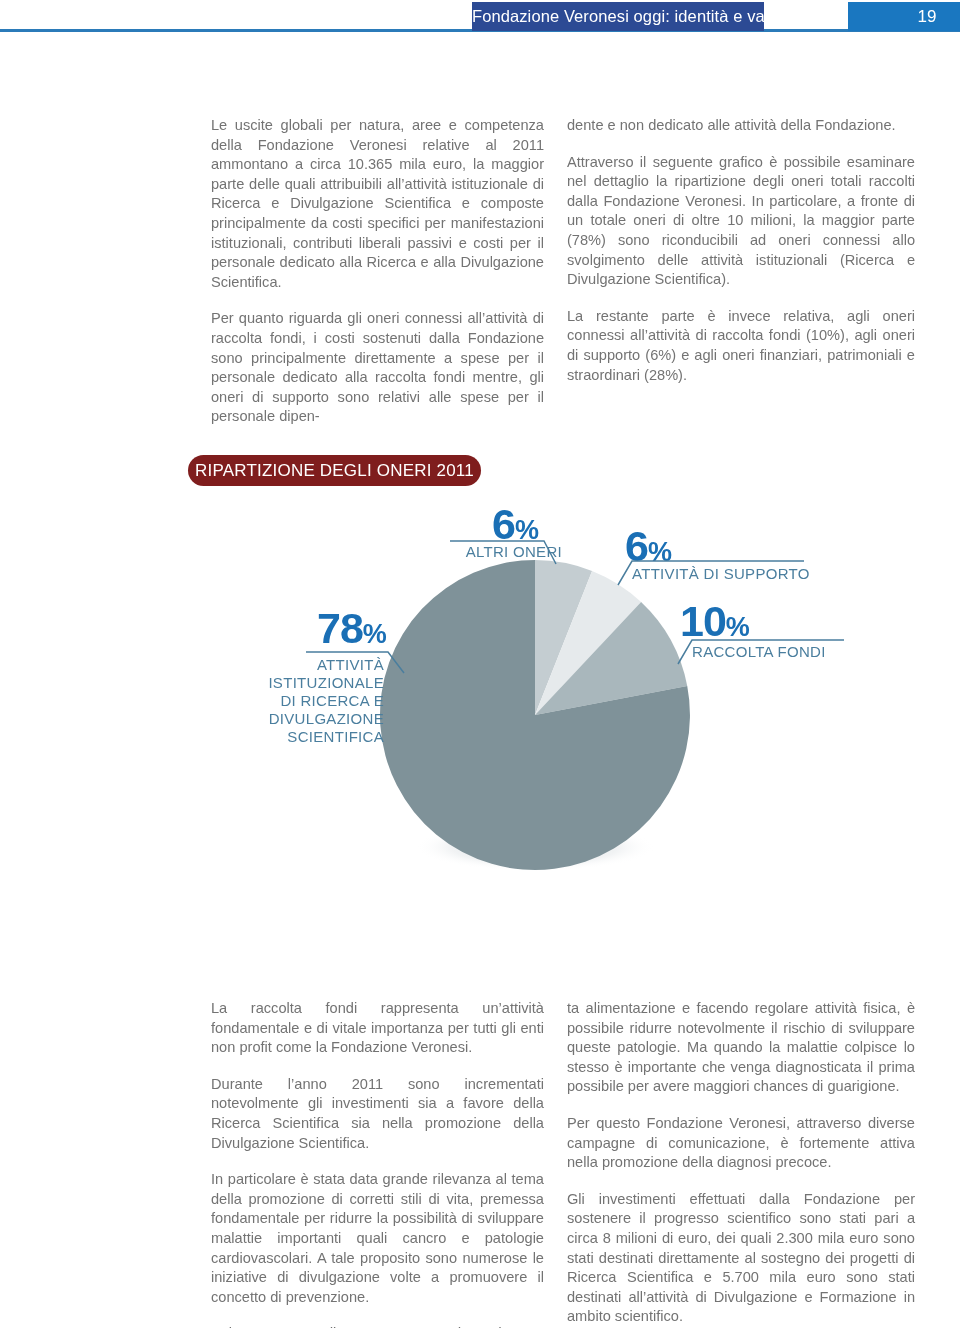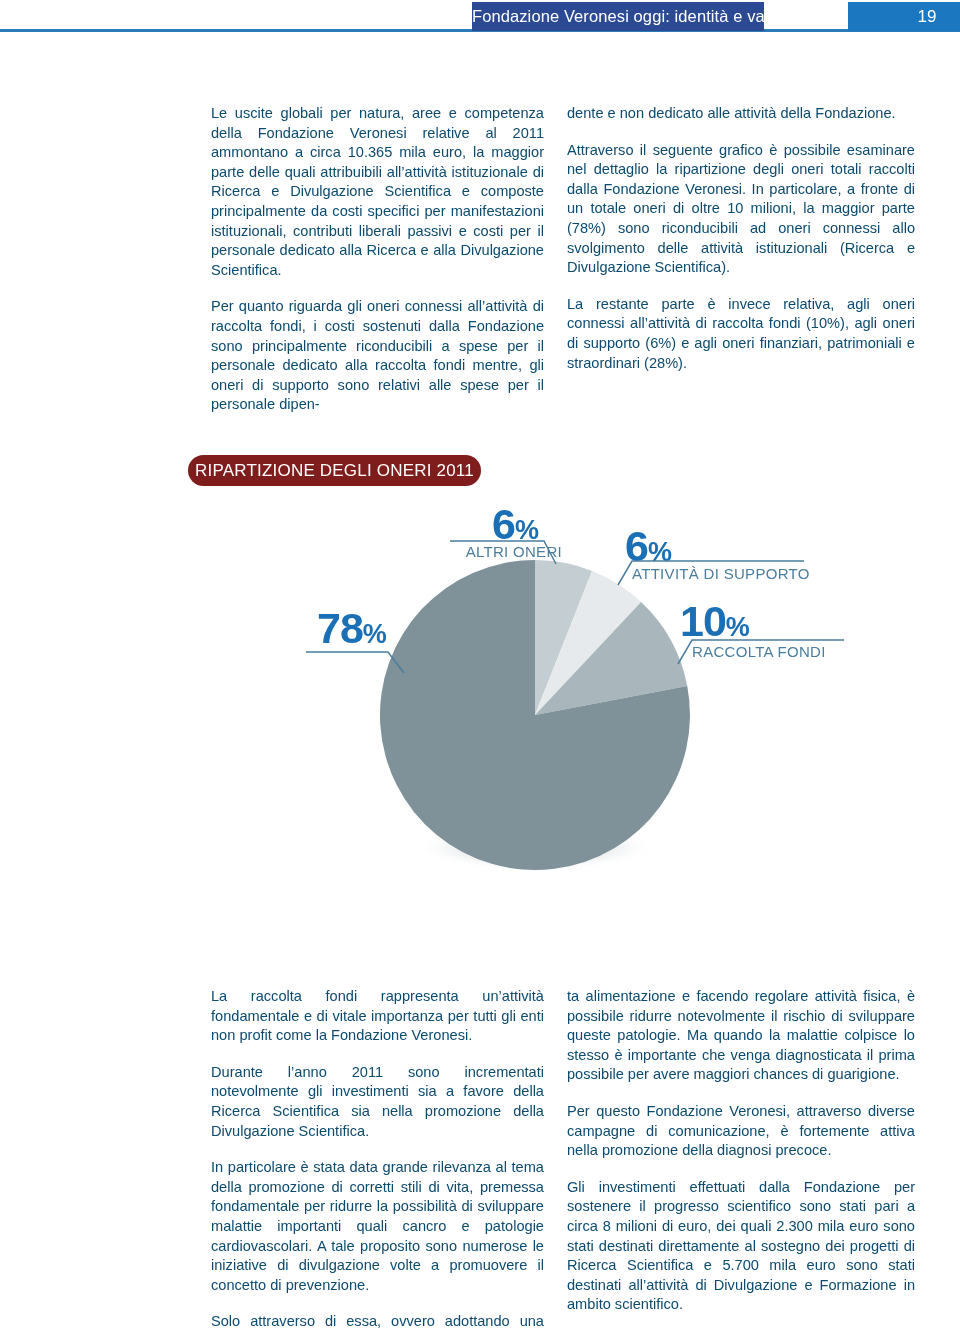--- a/index.html
+++ b/index.html
@@ -29,25 +29,25 @@
   #page-number-box{
     position:absolute;left:848px;top:2px;width:112px;height:29px;
     background:#1a77c0;
     display:flex;align-items:center;justify-content:center;padding-left:23px;
   }
   #page-number-text{color:#ffffff;font-size:17px;}
 
   
   .col{position:absolute;}
   .col p{
-    margin:4px 0 17px 0;
+    margin:16px 0 17px 0;
     font-size:14.6px;
     line-height:19.6px;
     text-align:justify;
-    color:#0c4a6e;
+    color:#737373;
     font-family:"Liberation Sans", sans-serif;
   }
   .col p:last-child{margin-bottom:0;}
 
   #col-left-top{left:211px;top:100px;width:333px;}
   #col-right-top{left:567px;top:100px;width:348px;}
   #col-left-bottom{left:211px;top:983px;width:333px;}
   #col-right-bottom{left:567px;top:983px;width:348px;}
 
   
@@ -98,21 +98,21 @@
   <div id="header-title-box">
     <span id="header-title-text">La Fondazione Veronesi oggi: identità e valori</span>
   </div>
   <div id="page-number-box">
     <span id="page-number-text">19</span>
   </div>
 </div>
 
 <div class="col" id="col-left-top">
   <p>Le uscite globali per natura, aree e competenza della Fondazione Veronesi relative al 2011 ammontano a circa 10.365 mila euro, la maggior parte delle quali attribuibili all’attività istituzionale di Ricerca e Divulgazione Scientifica e composte principalmente da costi specifici per manifestazioni istituzionali, contributi liberali passivi e costi per il personale dedicato alla Ricerca e alla Divulgazione Scientifica.</p>
-  <p>Per quanto riguarda gli oneri connessi all’attività di raccolta fondi, i costi sostenuti dalla Fondazione sono principalmente riconducibili a spese per il personale dedicato alla raccolta fondi mentre, gli oneri di supporto sono relativi alle spese per il personale dipen-</p>
+  <p>Per quanto riguarda gli oneri connessi all’attività di raccolta fondi, i costi sostenuti dalla Fondazione sono principalmente direttamente a spese per il personale dedicato alla raccolta fondi mentre, gli oneri di supporto sono relativi alle spese per il personale dipen-</p>
 </div>
 
 <div class="col" id="col-right-top">
   <p>dente e non dedicato alle attività della Fondazione.</p>
   <p>Attraverso il seguente grafico è possibile esaminare nel dettaglio la ripartizione degli oneri totali raccolti dalla Fondazione Veronesi. In particolare, a fronte di un totale oneri di oltre 10 milioni, la maggior parte (78%) sono riconducibili ad oneri connessi allo svolgimento delle attività istituzionali (Ricerca e Divulgazione Scientifica).</p>
   <p>La restante parte è invece relativa, agli oneri connessi all’attività di raccolta fondi (10%), agli oneri di supporto (6%) e agli oneri finanziari, patrimoniali e straordinari (28%).</p>
 </div>
 
 <div id="chart-banner">
   <span id="chart-banner-text">RIPARTIZIONE DEGLI ONERI 2011</span>
@@ -136,20 +136,27 @@
     <path d="M180,220 L237.07,75.91 A155,155 0 0,1 286.10,107.00 Z" fill="#e6eaec"></path>
 
     <path d="M180,220 L286.10,107.00 A155,155 0 0,1 332.24,191.01 Z" fill="#a9b7bc"></path>
 
     <path d="M180,220 L332.24,191.01 A155,155 0 1,1 180,65 Z" fill="#7f9299"></path>
   </svg>
 
   <div class="pct" id="pct-78">
     <span class="num">78</span><span class="sym">%</span>
   </div>
+  <div class="lab" id="lab-78">
+    <div>ATTIVITÀ</div>
+    <div>ISTITUZIONALE</div>
+    <div>DI RICERCA E</div>
+    <div>DIVULGAZIONE</div>
+    <div>SCIENTIFICA</div>
+  </div>
   <svg class="connector" style="left:300px;top:148px;width:110px;height:36px;" viewBox="0 0 110 36">
     <path d="M6,9 L88,9 L104,30" stroke="#4a7e9e" stroke-width="1.5" fill="none"></path>
   </svg>
 
   <div class="pct" id="pct-altri">
     <span class="num">6</span><span class="sym">%</span>
   </div>
   <div class="lab" id="lab-altri">
     <div>ALTRI ONERI</div>
   </div>

